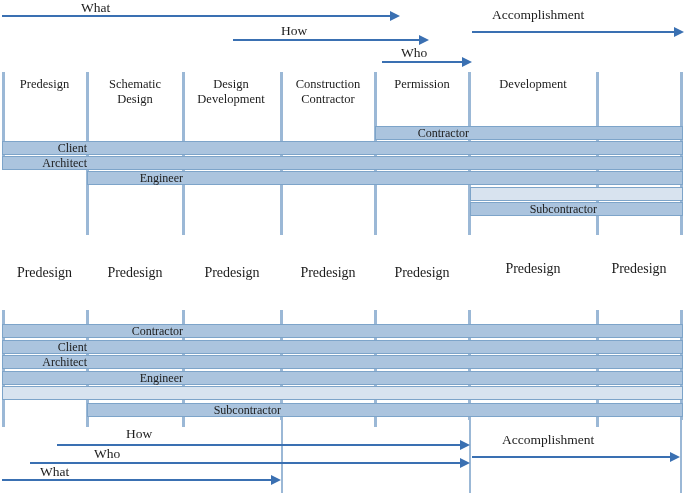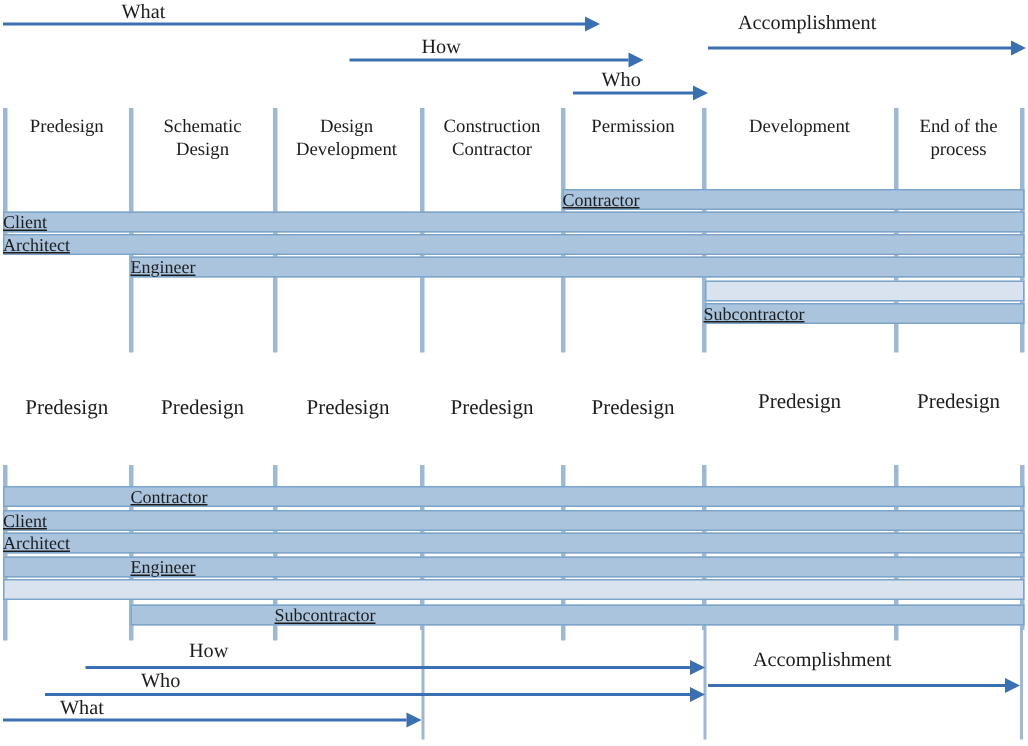--- a/index.html
+++ b/index.html
@@ -20,21 +20,21 @@
     overflow:hidden;
     padding-left:48px;
   }
   .vline{position:absolute;width:3px;background:var(--grid-line);}
   .vline.thin{width:2px;}
   .band{position:absolute;height:12px;background:var(--band-fill);border:1px solid var(--band-border);}
   .band.light{background:var(--band-fill-light);}
   .shaft{position:absolute;height:2px;background:var(--arrow);}
   .head{position:absolute;width:0;height:0;border-top:5px solid transparent;border-bottom:5px solid transparent;border-left:10px solid var(--arrow);}
   .hdr{position:absolute;font-size:12.5px;line-height:1.2;text-align:center;}
-  .rowlbl{position:absolute;font-size:12px;line-height:14px;text-align:left;white-space:nowrap;text-decoration:underline;}
+  .rowlbl{position:absolute;font-size:12px;line-height:14px;text-align:right;white-space:nowrap;}
   .mid{position:absolute;font-size:14px;text-align:center;white-space:nowrap;}
   .arrlbl{position:absolute;font-size:13.5px;white-space:nowrap;}
 </style>
 </head>
 <body>
 
 <div class="canvas">
 
   <div class="arrlbl" style="left:81px;top:0px;">What</div>
   <div class="shaft" style="left:2px;top:15px;width:388px;"></div>
@@ -60,21 +60,20 @@
   <div class="vline" style="left:468px;top:72px;height:163px;"></div>
   <div class="vline" style="left:596px;top:72px;height:163px;"></div>
   <div class="vline" style="left:680px;top:72px;height:163px;"></div>
 
   <div class="hdr" style="left:2px;top:77px;width:85px;">Predesign</div>
   <div class="hdr" style="left:188px;top:77px;width:86px;">Design Development</div>
   <div class="hdr" style="left:92px;top:77px;width:86px;">Schematic Design</div>
   <div class="hdr" style="left:284px;top:77px;width:88px;">Construction Contractor</div>
   <div class="hdr" style="left:375px;top:77px;width:94px;">Permission</div>
   <div class="hdr" style="left:469px;top:77px;width:128px;">Development</div>
-  <div class="hdr" style="left:602px;top:77px;width:74px;">End of the process</div>
 
   <div class="band" style="left:375px;top:126px;width:306px;"></div>
   <div class="rowlbl" style="left:375px;top:126px;width:94px;">Contractor</div>
 
   <div class="band" style="left:2px;top:141px;width:679px;"></div>
   <div class="rowlbl" style="left:2px;top:141px;width:85px;">Client</div>
 
   <div class="band" style="left:2px;top:156px;width:679px;"></div>
   <div class="rowlbl" style="left:2px;top:156px;width:85px;">Architect</div>
 

